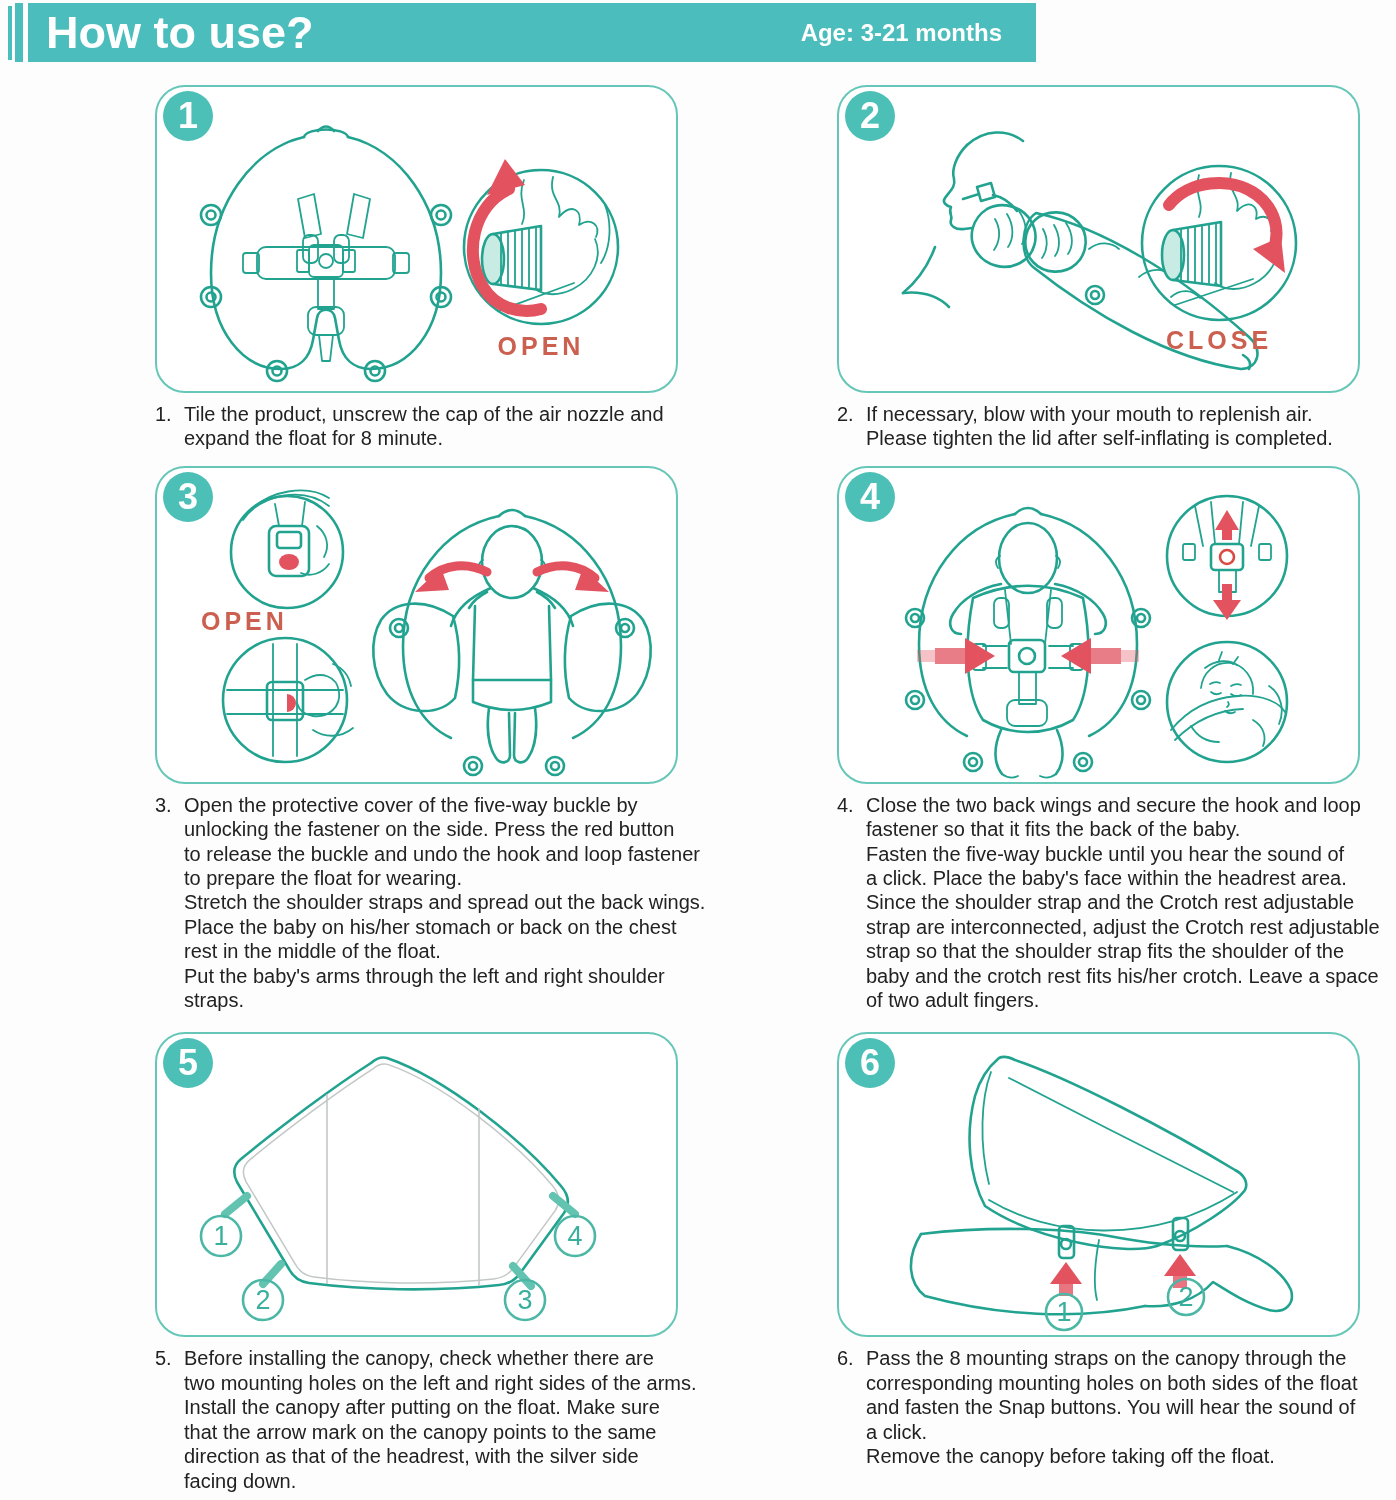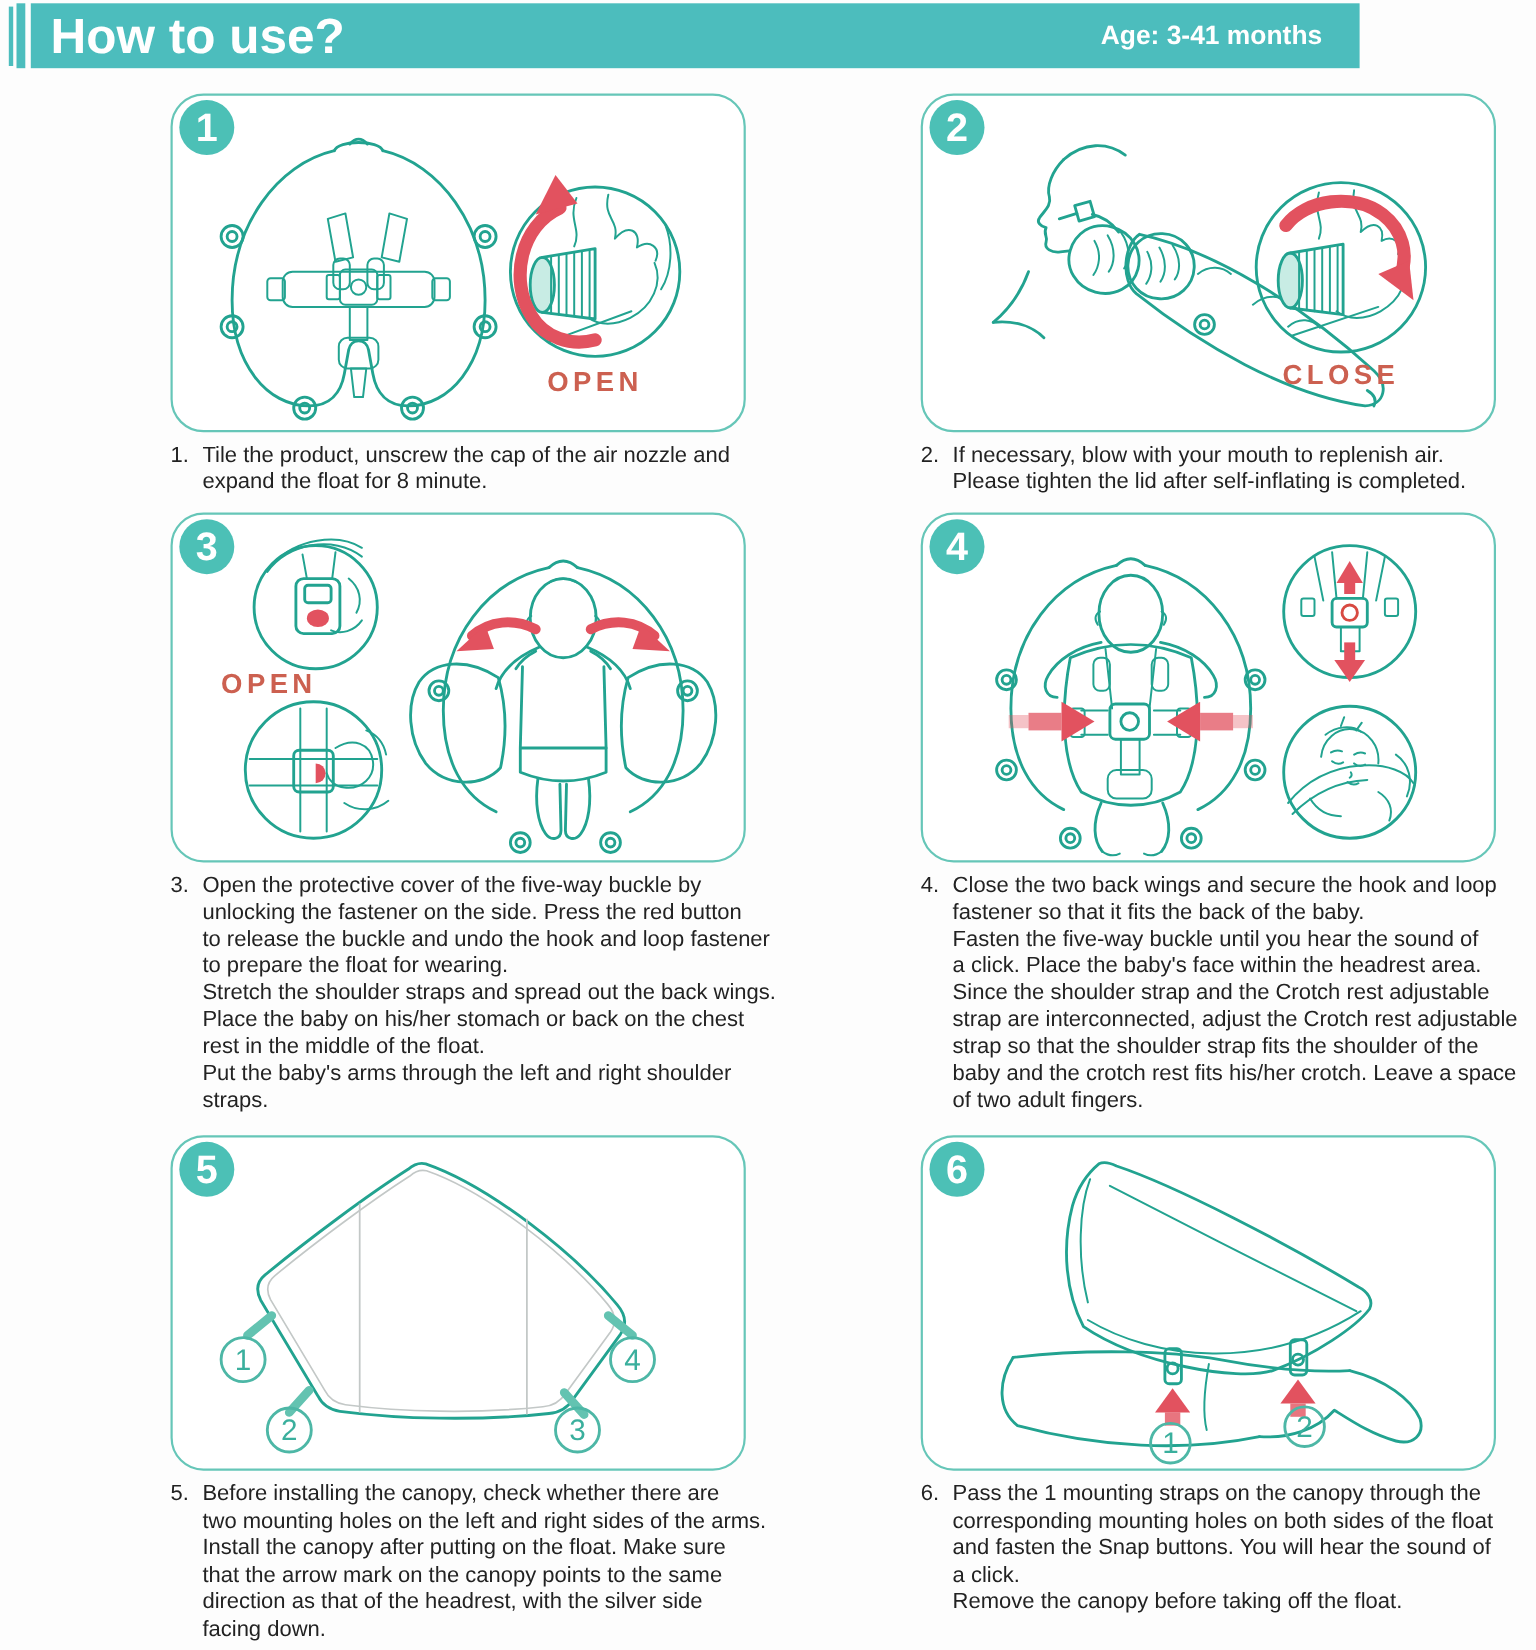--- a/index.html
+++ b/index.html
@@ -5,21 +5,21 @@
   html,body{margin:0;padding:0;}
   body{
     width:1396px;height:1500px;position:relative;overflow:hidden;
     background:#fdfdfd;font-family:"Liberation Sans",sans-serif;
   }
   
   .stripe{position:absolute;background:#4cbdbd;}
   .stripe1{left:8px;top:6px;width:4px;height:54px;}
   .stripe2{left:15px;top:3px;width:8px;height:59px;}
   .banner{
-    position:absolute;left:28px;top:3px;width:1208px;height:59px;
+    position:absolute;left:28px;top:3px;width:1008px;height:59px;
     background:#4cbdbd;display:flex;align-items:center;justify-content:space-between;
     padding:0 34px 0 18px;box-sizing:border-box;
   }
   .banner .title{color:#fff;font-size:45px;font-weight:700;letter-spacing:0px;}
   .banner .age{color:#fff;font-size:24px;font-weight:700;}
   
   .content{position:absolute;left:155px;top:85px;width:1205px;}
   .row{display:flex;column-gap:159px;}
   .cell{width:523px;flex:none;}
   .row1 .cell{margin-bottom:15px;}
@@ -50,21 +50,21 @@
   .mnum{fill:#3aaf9d;font-size:27px;font-family:"Liberation Sans",sans-serif;}
 </style>
 </head>
 <body>
 
 <div>
   <div class="stripe stripe1"></div>
   <div class="stripe stripe2"></div>
   <div class="banner">
     <span class="title">How to use?</span>
-    <span class="age">Age: 3-41 months</span>
+    <span class="age">Age: 3-21 months</span>
   </div>
 </div>
 
 <div class="content">
 
   <div class="row row1">
 
     <div class="cell">
       <div class="panel">
         <svg width="519" height="304" viewBox="0 0 519 304">
@@ -417,21 +417,21 @@
             <circle cx="225" cy="278" r="18"></circle>
             <circle cx="347" cy="263" r="18"></circle>
           </g>
           <text class="mnum" x="225" y="287" text-anchor="middle" font-size="25">1</text>
           <text class="mnum" x="347" y="272" text-anchor="middle" font-size="25">2</text>
         </svg>
         <div class="badge">6</div>
       </div>
       <div class="caption">
         <span class="num">6.</span>
-        <span class="txt">Pass the 1 mounting straps on the canopy through the
+        <span class="txt">Pass the 8 mounting straps on the canopy through the
 corresponding mounting holes on both sides of the float
 and fasten the Snap buttons. You will hear the sound of
 a click.
 Remove the canopy before taking off the float.</span>
       </div>
     </div>
   </div>
 </div>
 
 </body></html>

